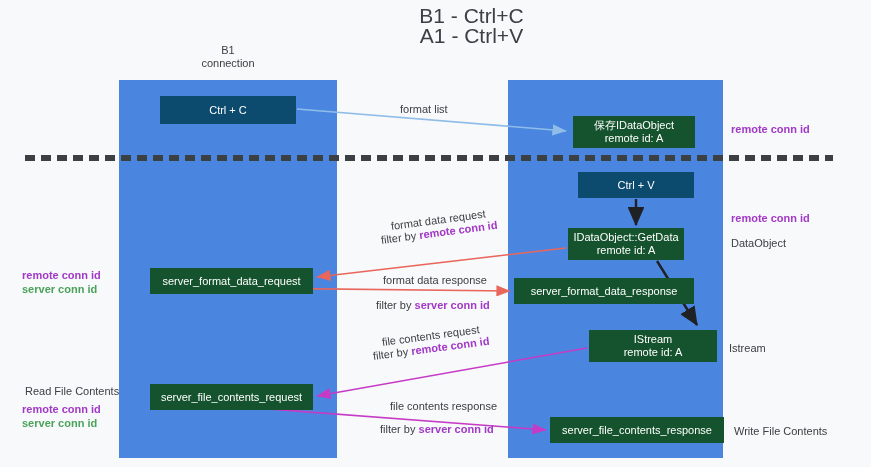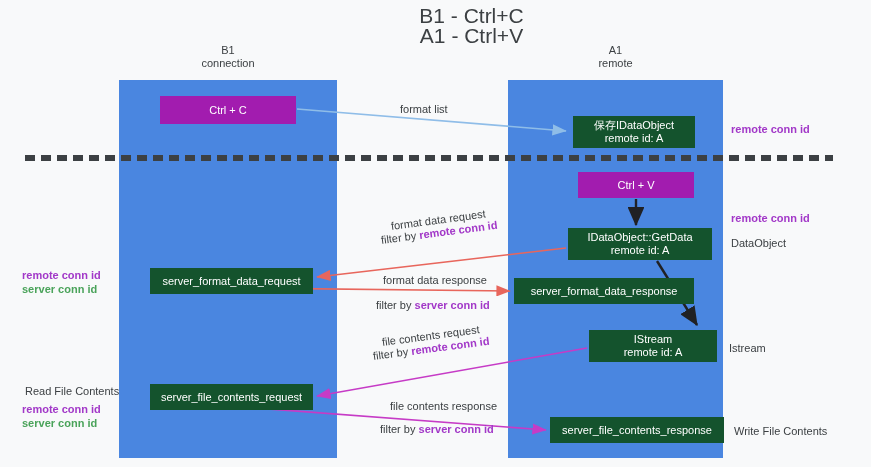--- a/index.html
+++ b/index.html
@@ -26,27 +26,27 @@
     position:absolute;left:0;top:6px;width:871px;text-align:center;
     color:#3c4043;font-size:21px;line-height:20px;padding-left:36px;
   }
 
   .node{
     position:absolute;box-sizing:border-box;
     display:flex;align-items:center;justify-content:center;
     text-align:center;color:#ffffff;font-size:11px;line-height:13px;
     padding:2px 4px;
   }
-  .green{background:#a21caf;text-align:right;}
+  .green{background:#0c4a6e;text-align:right;}
   .orange{background:#14532d;}
 
   #n-ctrlc{left:160px;top:96px;width:136px;height:28px;}
   #n-ctrlv{left:578px;top:172px;width:116px;height:26px;}
   #n-idataobject{left:573px;top:116px;width:122px;height:32px;}
-  #n-getdata{left:568px;top:228px;width:144px;height:32px;}
+  #n-getdata{left:568px;top:228px;width:116px;height:32px;}
   #n-istream{left:589px;top:330px;width:128px;height:32px;}
   #n-sfdreq{left:150px;top:268px;width:163px;height:26px;}
   #n-sfdres{left:514px;top:278px;width:180px;height:26px;}
   #n-sfcreq{left:150px;top:384px;width:163px;height:26px;}
   #n-sfcres{left:550px;top:417px;width:174px;height:26px;}
 
   #divider{
     position:absolute;left:25px;top:155px;width:808px;height:6px;
     background:repeating-linear-gradient(to right,#3c4043 0 10px,transparent 10px 16px);
   }
@@ -85,24 +85,20 @@
 
   <div id="title">
     <div>B1 - Ctrl+C</div>
     <div>A1 - Ctrl+V</div>
   </div>
 
   <div class="col-head" id="head-left">
     <div>B1</div>
     <div>connection</div>
   </div>
-  <div class="col-head" id="head-right">
-    <div>A1</div>
-    <div>remote</div>
-  </div>
 
   <div class="col" id="col-left"></div>
   <div class="col" id="col-right"></div>
 
   <svg id="wires" viewBox="0 0 871 467">
     <defs>
       <marker id="ah-blue" markerWidth="9" markerHeight="7" refX="8.5" refY="3.5" orient="auto">
         <polygon points="0 0, 9 3.5, 0 7" fill="#8fbde8"></polygon>
       </marker>
       <marker id="ah-red" markerWidth="9" markerHeight="7" refX="8.5" refY="3.5" orient="auto">

